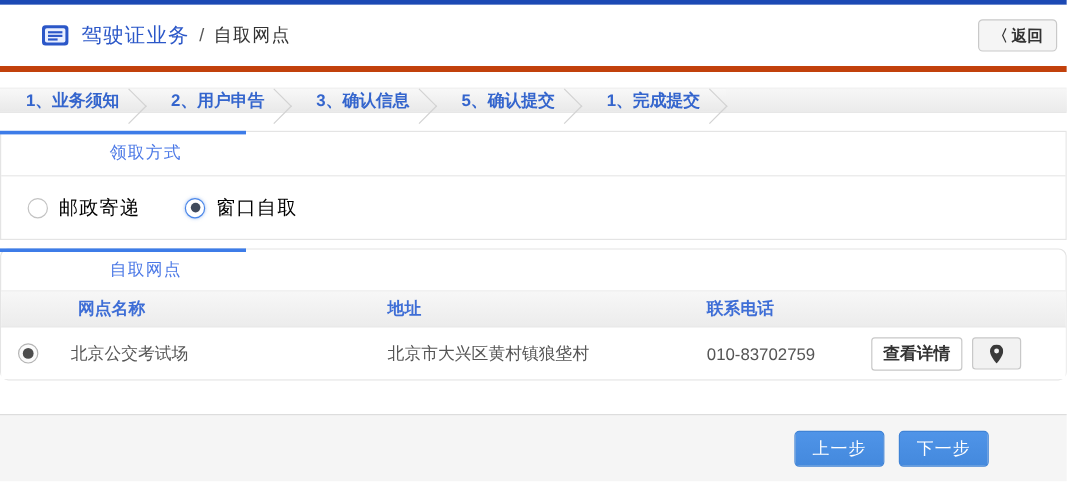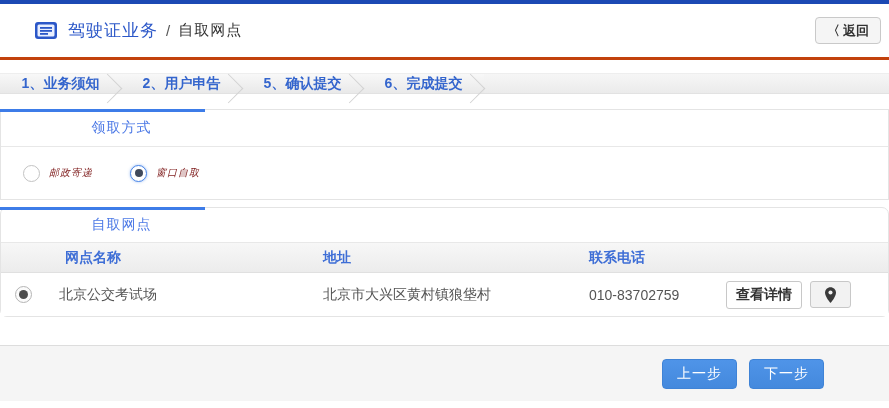--- a/index.html
+++ b/index.html
@@ -2,21 +2,21 @@
 <html><head>
 <meta charset="utf-8">
 <style>
   * { margin:0; padding:0; box-sizing:border-box; }
   html,body { width:889px; height:408px; background:#fff; font-family:"Liberation Sans","DejaVu Sans",sans-serif; overflow:hidden; }
 
   
   .topbar { height:4px; background:#1c49b4; }
 
   
-  .header { height:56px; background:#fff; border-bottom:3px solid #c2410c; display:flex; align-items:center; padding:0 8px 0 34px; }
+  .header { height:56px; background:#fff; border-bottom:5px solid #c2410c; display:flex; align-items:center; padding:0 8px 0 34px; }
   .header .form-ico { width:24px; height:19px; margin-right:10px; flex:0 0 auto; }
   .header .title { color:#2b57c8; font-size:17px; letter-spacing:1px; }
   .header .crumb-sep { color:#555; font-size:15px; margin:0 8px; }
   .header .subtitle { color:#333; font-size:15px; letter-spacing:1px; }
   .header .spacer { flex:1; }
   .btn-back { width:66px; height:27px; background:#f5f5f5; border:1px solid #c9c9c9; border-radius:4px; color:#333; font-size:13px; font-weight:700; cursor:pointer; display:flex; align-items:center; justify-content:center; gap:3px; font-family:inherit; }
   .btn-back .chev { font-weight:700; font-size:13px; }
 
   
   .steps-wrap { margin-top:13px; height:21px; display:flex; background:linear-gradient(#f8f8f8,#e9e9e9); border-top:1px solid #eee; border-bottom:1px solid #e2e2e2; }
@@ -34,21 +34,21 @@
   .tab-label-row.h38 { height:37px; }
   .tab-label-row.h36 { height:35px; }
   .tab-label { width:205px; text-align:center; align-self:center; color:#4c79e6; font-size:14px; letter-spacing:1px;padding-left:36px; }
 
   
   .radio-row { height:52px; display:flex; align-items:center; padding-left:22px; gap:16px; }
   .radio-opt { display:flex; align-items:center; gap:9px; cursor:pointer; }
   .radio-circ { width:17px; height:17px; border-radius:50%; border:1px solid #c3c3c3; background:#fff; display:flex; align-items:center; justify-content:center; flex:0 0 auto; }
   .radio-opt.checked .radio-circ { border-color:#4a86e8; box-shadow:0 0 3px rgba(74,134,232,.55); }
   .radio-opt.checked .radio-circ::after { content:""; width:8px; height:8px; border-radius:50%; background:#404a5c; }
-  .radio-opt .opt-label { color:#7f1d1d; font-size:10px; letter-spacing:1px;font-style:italic; }
+  .radio-opt .opt-label { color:#000000; font-size:16px; letter-spacing:1px; }
   .radio-opt + .radio-opt { margin-left:21px; }
 
   
   .tbl-header, .tbl-row { display:grid; grid-template-columns:44px 266px 270px 130px 1fr; align-items:center; }
   .tbl-header { height:30px; background:linear-gradient(#f7f7f7,#ececec); border-bottom:1px solid #e0e0e0; color:#3e6ed6; font-size:14px; font-weight:700; }
   .tbl-header .hc-name { padding-left:0;margin-left:20px; }
   .tbl-header .hc-addr { padding-left:12px; }
   .tbl-header .hc-phone { padding-left:8px; }
   .tbl-row { height:43px; background:#fff; color:#555; font-size:14px; }
   .tbl-row .c-radio { display:flex; justify-content:center; }
@@ -89,24 +89,27 @@
 </div>
 
 <div class="steps-wrap">
   <div class="step">
       <span>1、业务须知</span>
     </div>
   <div class="step">
       <span>2、用户申告</span>
     </div>
   <div class="step">
+      <span>3、确认信息</span>
+    </div>
+  <div class="step">
       <span>5、确认提交</span>
     </div>
   <div class="step">
-      <span>6、完成提交</span>
+      <span>1、完成提交</span>
     </div>
   <div class="steps-tail"></div>
 </div>
 
 <div class="section">
   <div class="tab-label-row h38">
     <span class="tab-label">领取方式</span>
   </div>
   <div class="radio-row">
     <div class="radio-opt">

